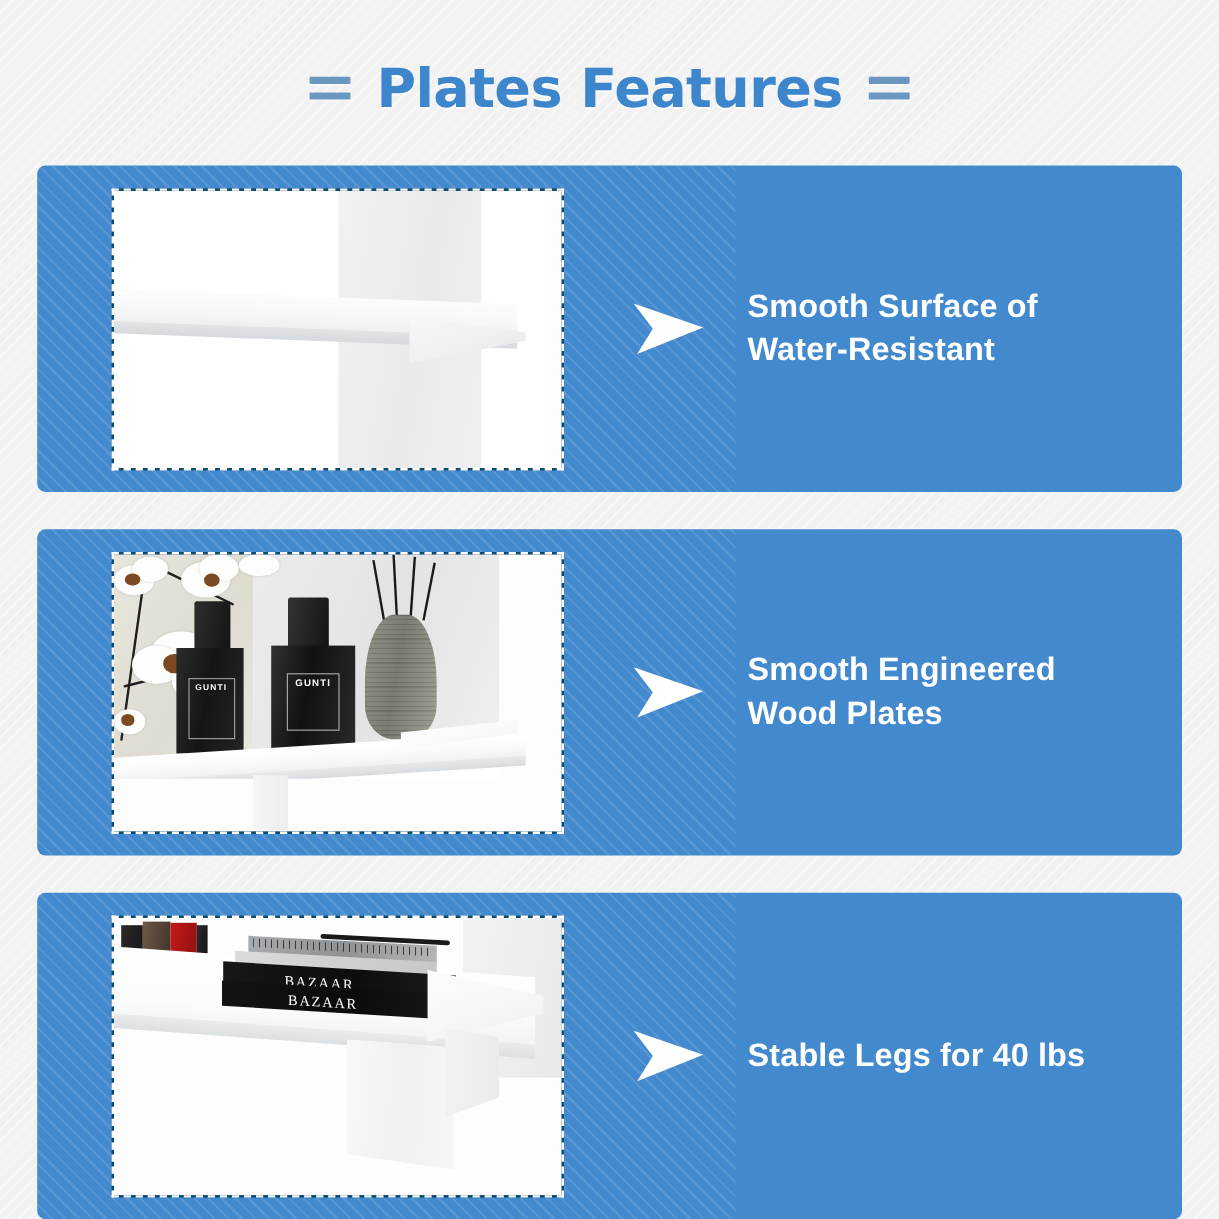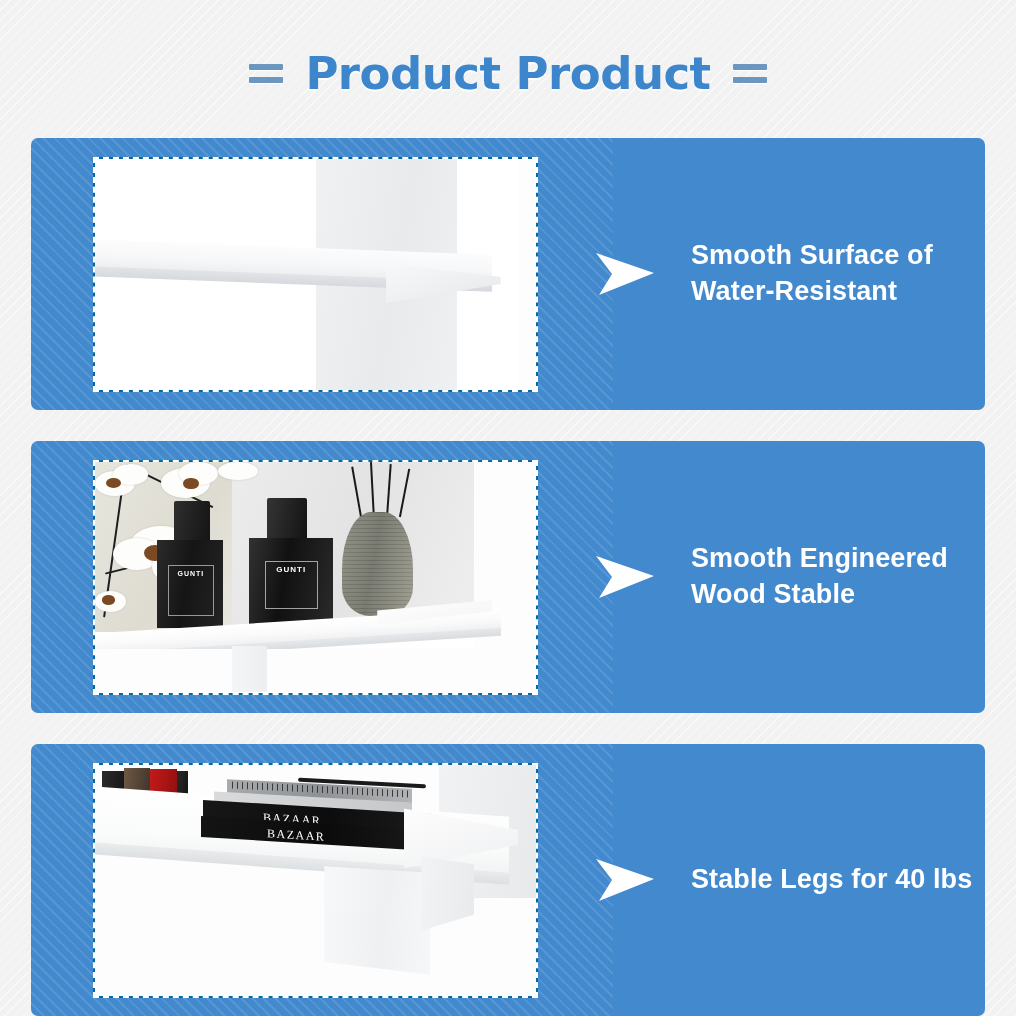--- a/index.html
+++ b/index.html
@@ -88,24 +88,24 @@
         rgba(255,255,255,0) 2px,
         rgba(255,255,255,0) 8px);
     pointer-events: none;
   }
 
   
   .photo-frame {
     position: relative;
     z-index: 2;
     margin-left: 62px;
-    width: 445px;
+    width: 377px;
     height: 235px;
     border: 2px dashed #ffffff;
-    background: #0369a1;
+    background: #0c4a6e;
     overflow: hidden;
     flex: 0 0 auto;
   }
   .photo {
     position: absolute;
     inset: 0;
     overflow: hidden;
     background: #ffffff;
   }
 
@@ -357,21 +357,21 @@
   }
 </style>
 </head>
 <body>
 
 <div class="header">
   <span class="eq-mark">
     <i></i>
       <i></i>
   </span>
-  <h1 class="page-title">Product Product</h1>
+  <h1 class="page-title">Plates Features</h1>
   <span class="eq-mark">
     <i></i>
       <i></i>
   </span>
 </div>
 
 <div class="panels">
 
   <div class="panel">
     <div class="photo-frame">
@@ -447,21 +447,21 @@
     </div>
 
     <div class="arrow-wrap">
       <svg width="64" height="46" viewBox="0 0 64 46">
         <path d="M3 2 L61 22 L6 44 L19 23 Z" fill="#ffffff"></path>
       </svg>
     </div>
 
     <div class="caption">
       <div>Smooth Engineered</div>
-      <div>Wood Stable</div>
+      <div>Wood Plates</div>
     </div>
   </div>
 
   <div class="panel">
     <div class="photo-frame">
       <div class="photo">
         <div class="p3-bg"></div>
         <div class="p3-backwall"></div>
 
         <div class="p3-sb1"></div>

